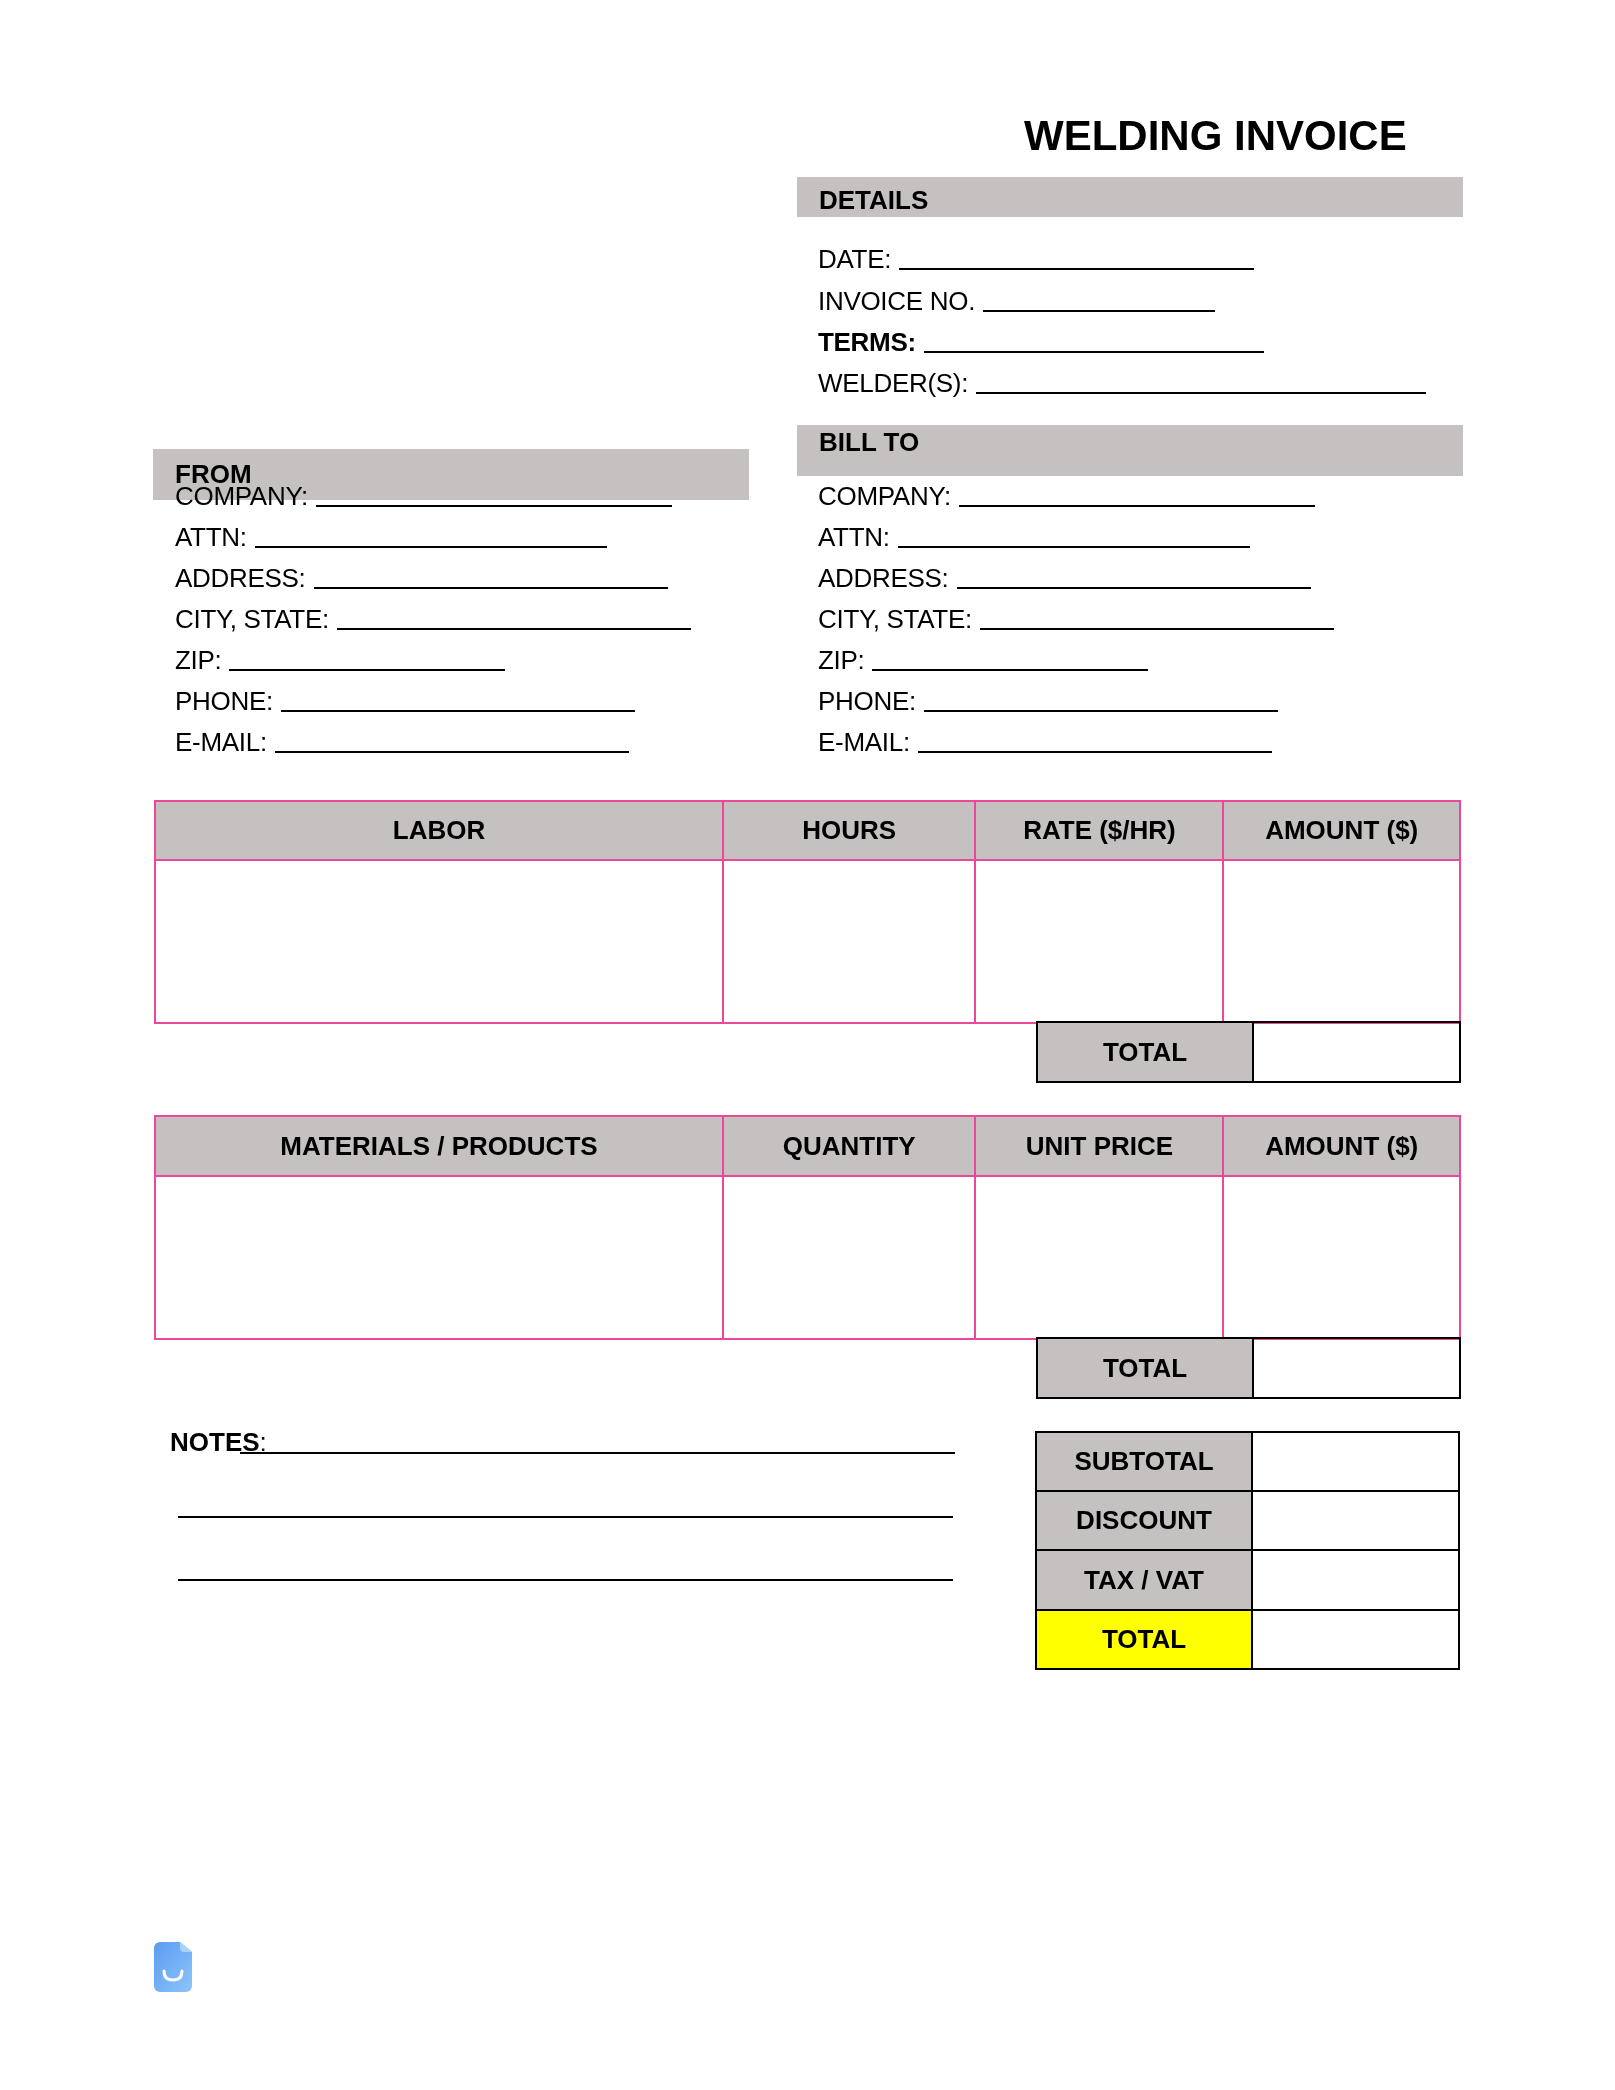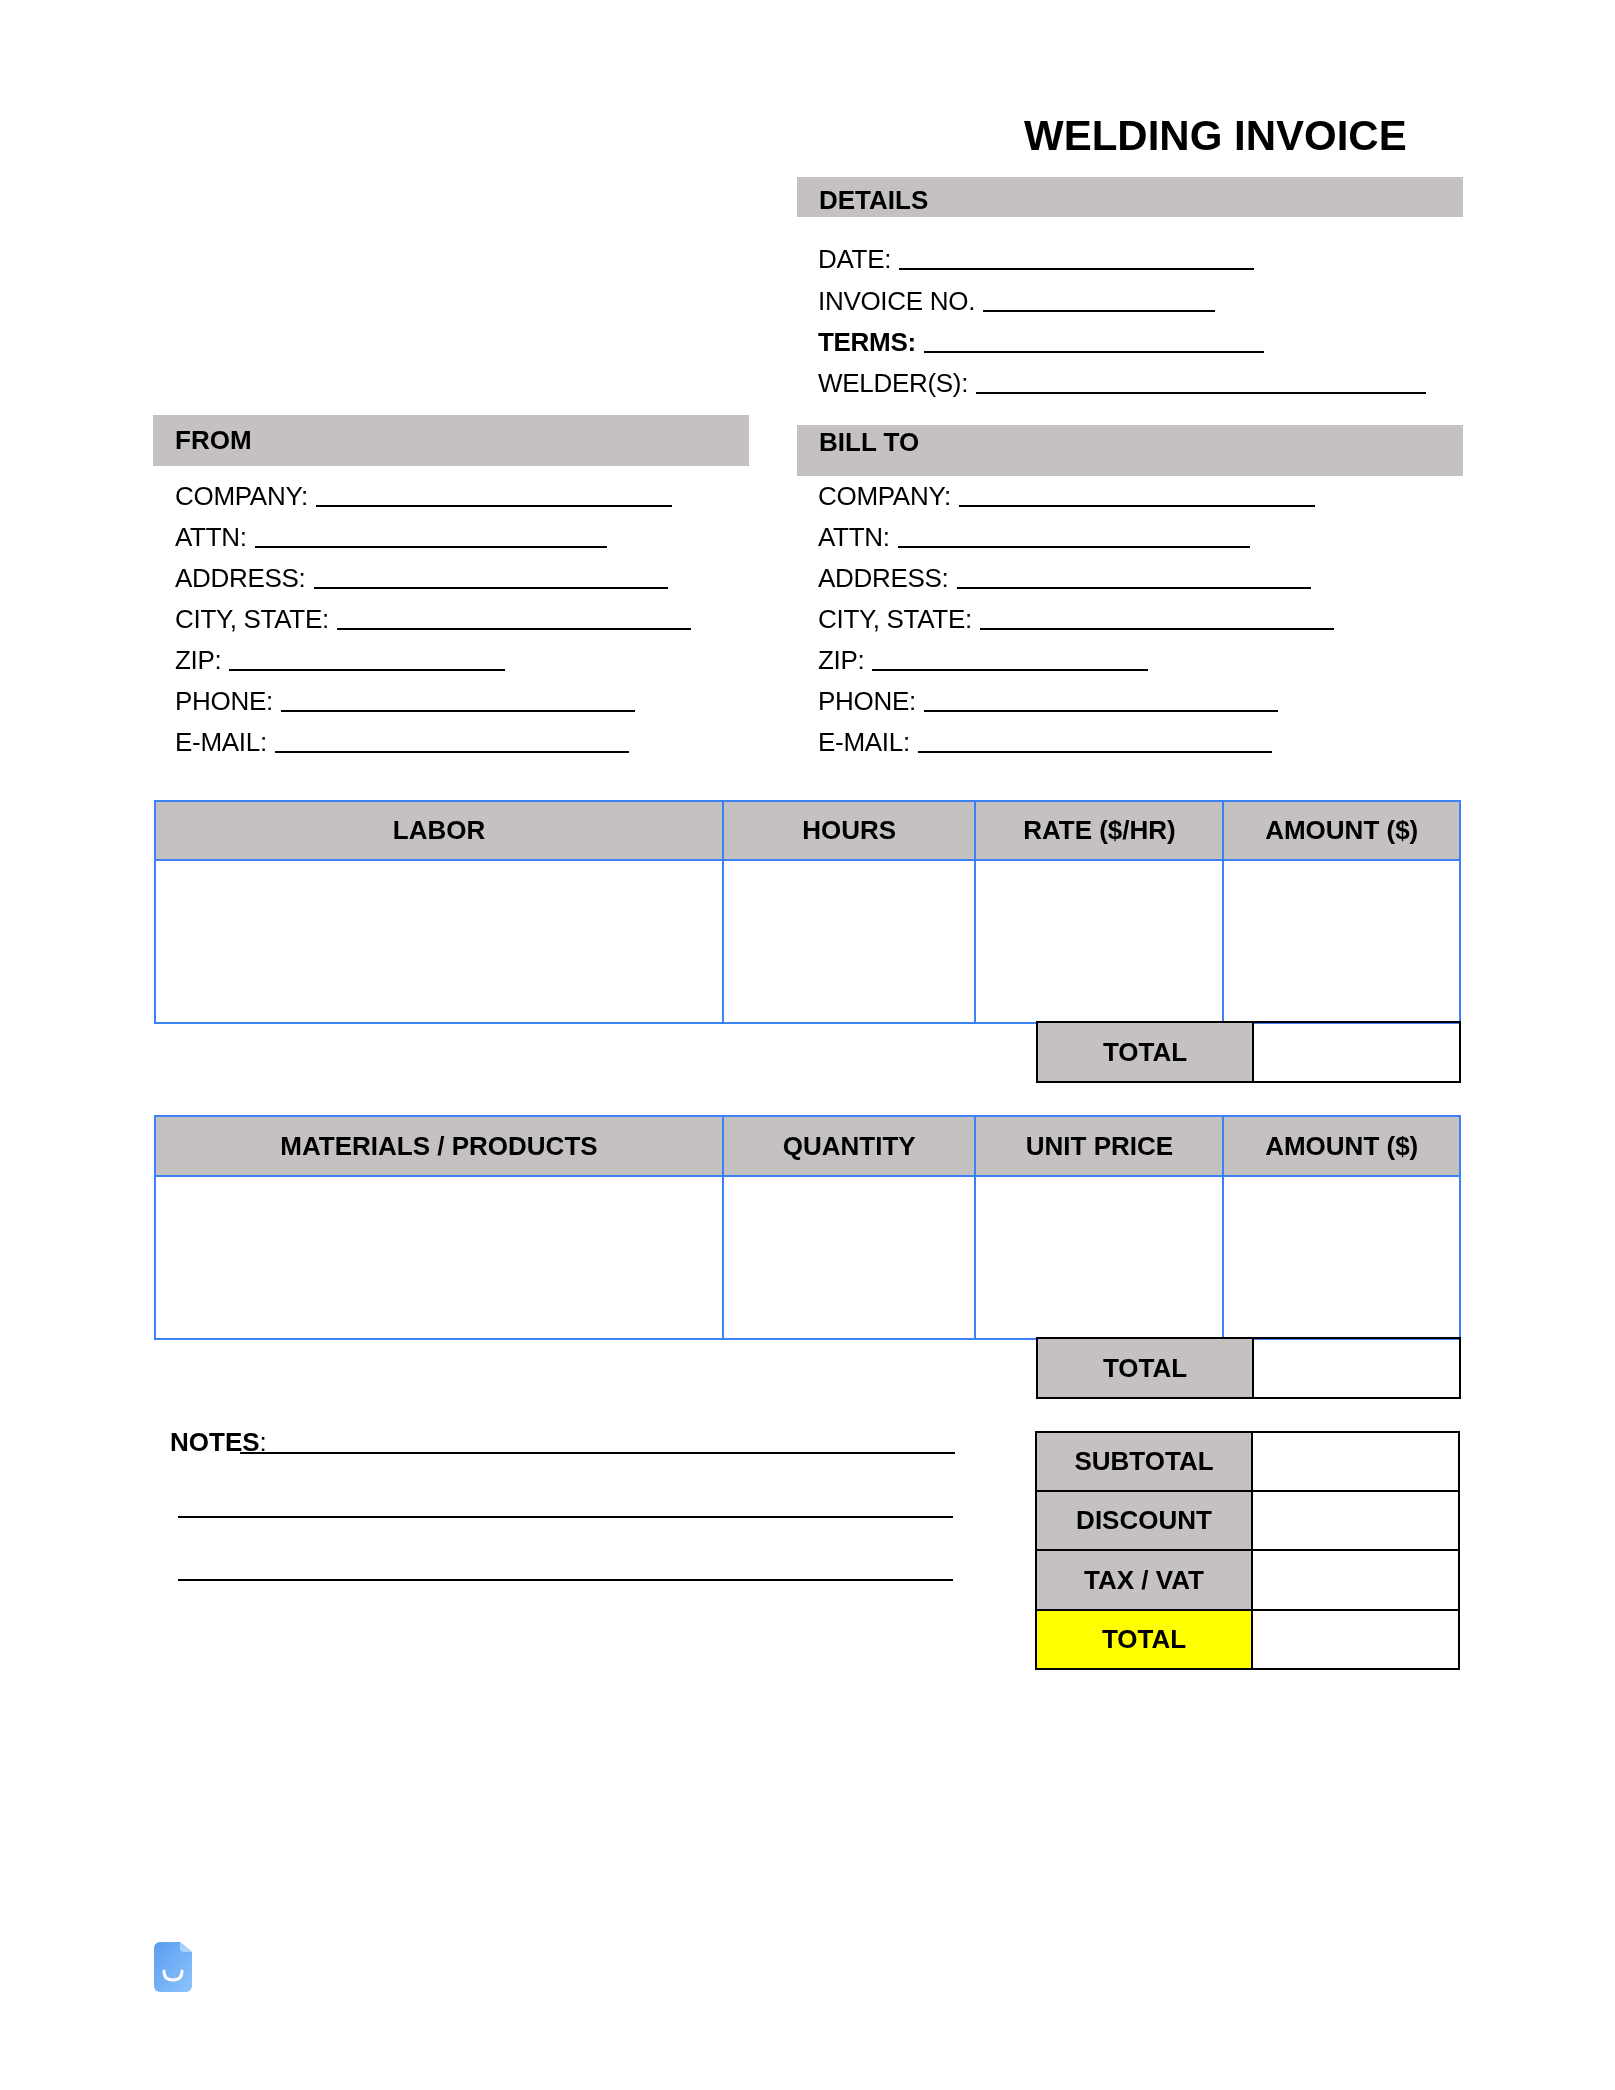--- a/index.html
+++ b/index.html
@@ -6,21 +6,21 @@
     html, body { width: 1615px; height: 2090px; background: #ffffff; overflow: hidden; }
     body { position: relative; font-family: "Liberation Sans", sans-serif; color: #000; }
     .abs { position: absolute; }
     .title { left: 1024px; top: 108px; font-size: 42px; font-weight: bold; letter-spacing: 0px; white-space: nowrap; line-height: 56px; }
     .bar { background: #c4c1c0; }
     .bar-label { position: absolute; left: 22px; font-size: 26px; font-weight: bold; line-height: 1; }
     .field { position: absolute; display: flex; align-items: flex-end; font-size: 26px; white-space: nowrap; height: 32px; }
     .field .lbl { line-height: 30px; letter-spacing: -0.3px; }
     .field .line { display: inline-block; border-bottom: 2px solid #000; height: 2px; margin-left: 8px; margin-bottom: 4px; }
     .tbl { position: absolute; border-collapse: collapse; }
-    .tbl td, .tbl th { border: 2px solid #3b82f6; padding: 0; }
+    .tbl td, .tbl th { border: 2px solid #ec4899; padding: 0; }
     .tbl th { background: #c4c1c0; font-size: 26px; font-weight: bold; text-align: center; vertical-align: middle; }
     .tbl td.cell { background: #fff; }
     .totcell { position: absolute; border: 2px solid #000; }
     .gray { background: #c4c1c0; }
     .totlabel { display: flex; align-items: center; justify-content: center; font-size: 26px; font-weight: bold; }
     .yellow { background: #ffff00; }
     .noteline { position: absolute; border-bottom: 2px solid #000; }
   </style>
 </head>
 <body>
@@ -40,21 +40,21 @@
 </div>
 <div class="field" style="left:818px; top:325px;font-weight:bold;">
   <span class="lbl">TERMS:</span>
   <span class="line" style="width:340px;"></span>
 </div>
 <div class="field" style="left:818px; top:366px;">
   <span class="lbl">WELDER(S):</span>
   <span class="line" style="width:450px;"></span>
 </div>
 
-<div class="abs bar" style="left:153px; top:415px; width:596px; height:51px;padding-left:8px;">
+<div class="abs bar" style="left:153px; top:449px; width:596px; height:51px;padding-left:8px;">
   <span class="bar-label" style="top:12px;">FROM</span>
 </div>
 <div class="field" style="left:175px; top:479px;">
   <span class="lbl">COMPANY:</span>
   <span class="line" style="width:356px;"></span>
 </div>
 <div class="field" style="left:175px; top:520px;">
   <span class="lbl">ATTN:</span>
   <span class="line" style="width:352px;"></span>
 </div>

